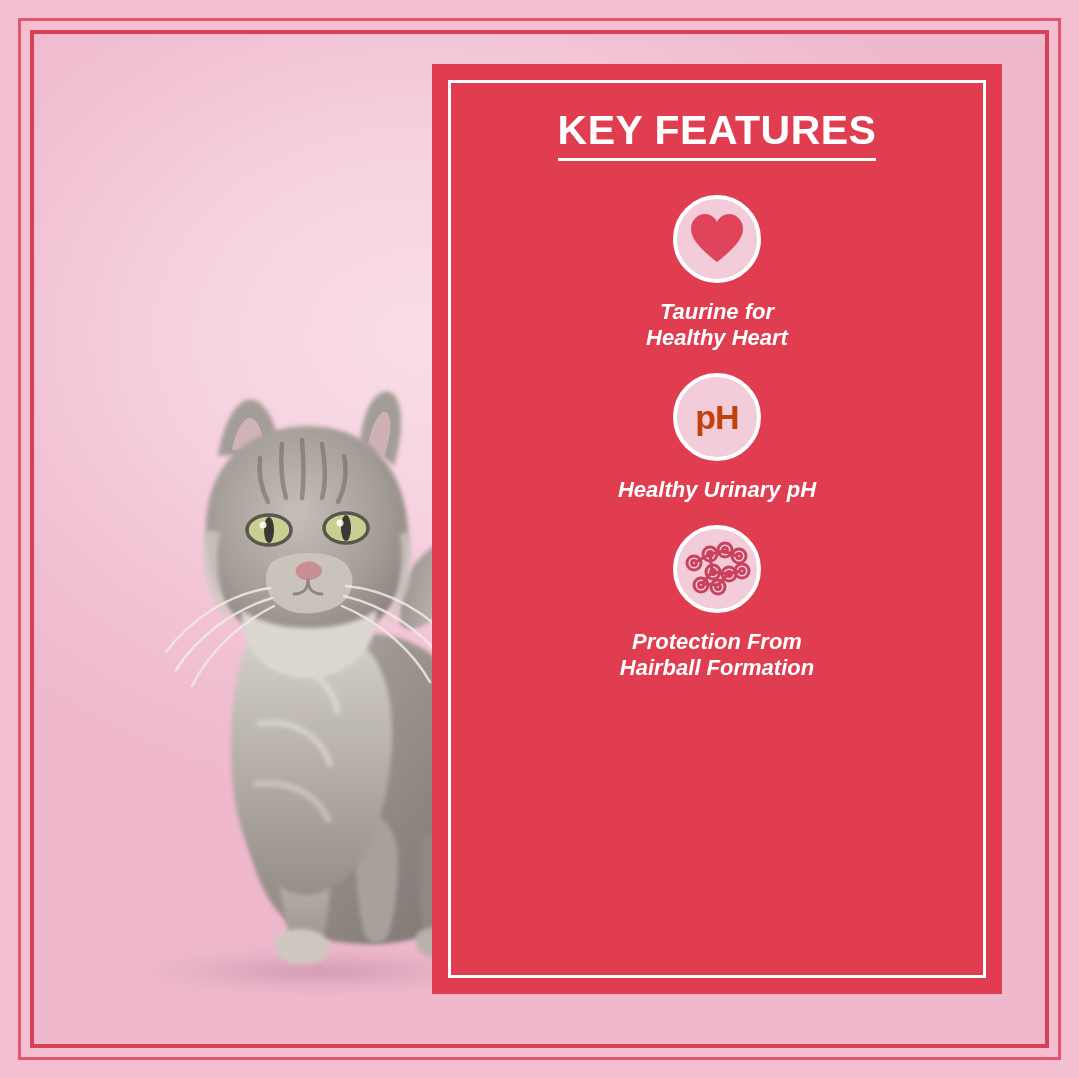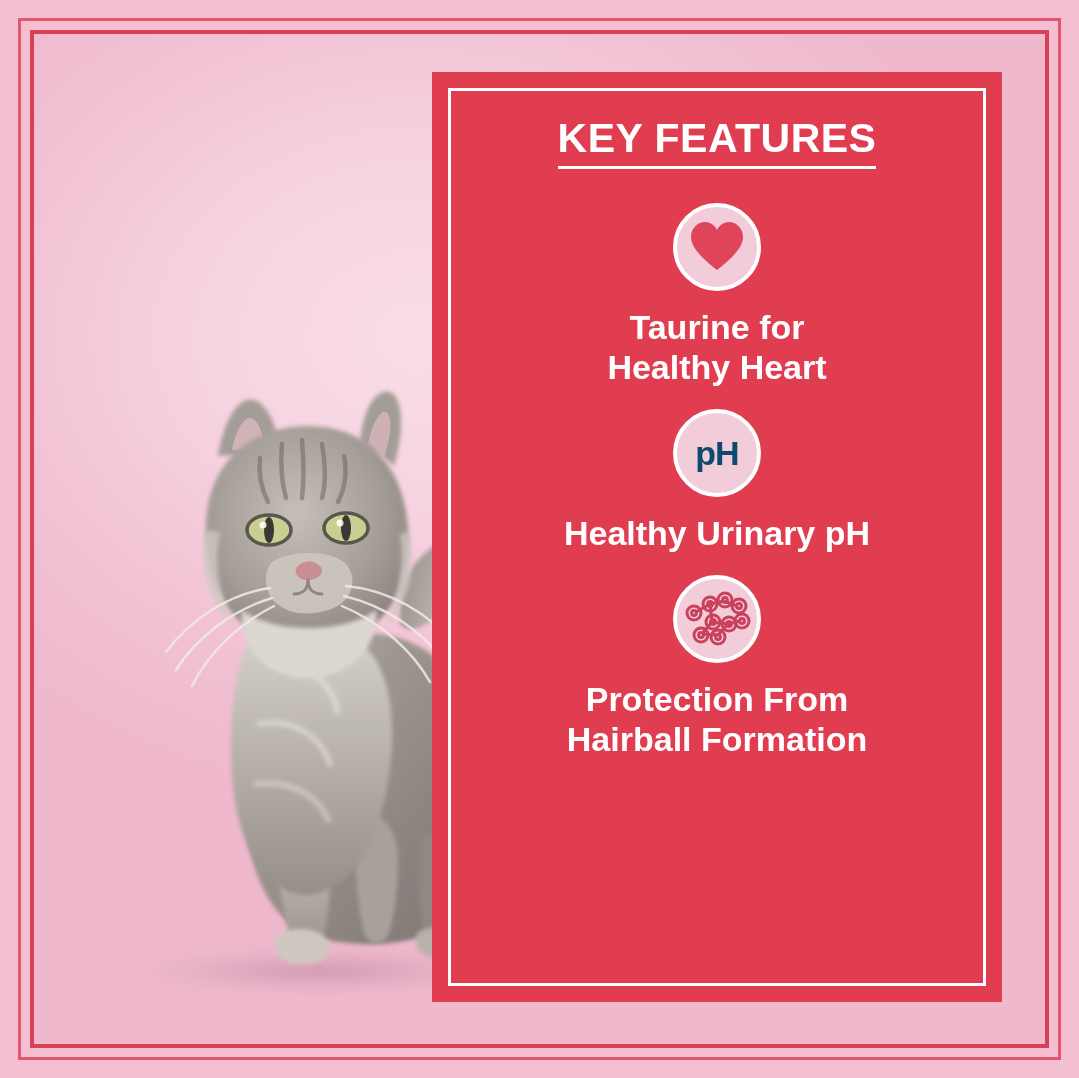--- a/index.html
+++ b/index.html
@@ -45,21 +45,21 @@
     filter: blur(5px);
   }
 
   
   .cat { position: absolute; left: 98px; top: 300px; width: 420px; height: 680px; }
   .cat svg { display: block; width: 100%; height: 100%; }
 
   
   .panel {
     position: absolute;
-    left: 432px; top: 72px;
+    left: 432px; top: 64px;
     width: 570px; height: 930px;
     background: #e03d51;
     box-shadow: 0 0 0 0 rgba(0,0,0,0);
   }
   .panel-rule {
     position: absolute;
     left: 16px; top: 16px; right: 16px; bottom: 16px;
     border: 3px solid #ffffff;
     pointer-events: none;
   }
@@ -101,32 +101,33 @@
     display: flex;
     align-items: center;
     justify-content: center;
     margin-bottom: 16px;
     overflow: hidden;
   }
   .icon-badge svg { display: block; }
   .icon-ph-text {
     font-size: 34px;
     font-weight: 700;
-    color: #0c4a6e;
+    color: #c2410c;
     line-height: 1;
     letter-spacing: -1px;
   }
 
   .feature-label {
     color: #ffffff;
-    font-size: 34px;
+    font-size: 22px;
     font-weight: 700;
     line-height: 1.18;
     text-align: center;
     white-space: pre-line;
+    font-style: italic;
   }
 </style>
 </head>
 <body>
 
 <div id="poster">
 
   <div class="photo-stage">
     <div class="floor-shadow"></div>
 

